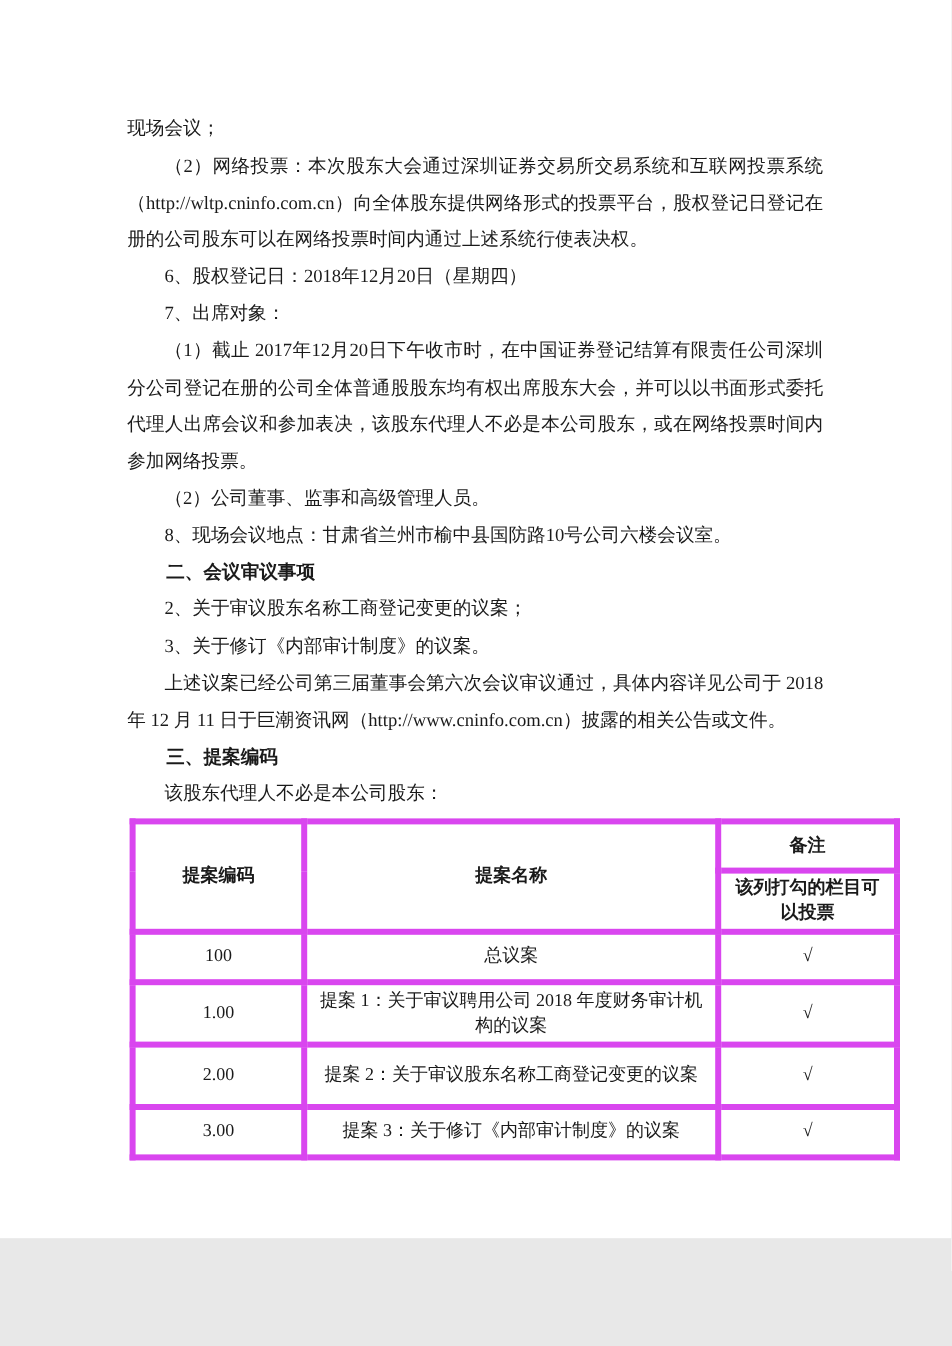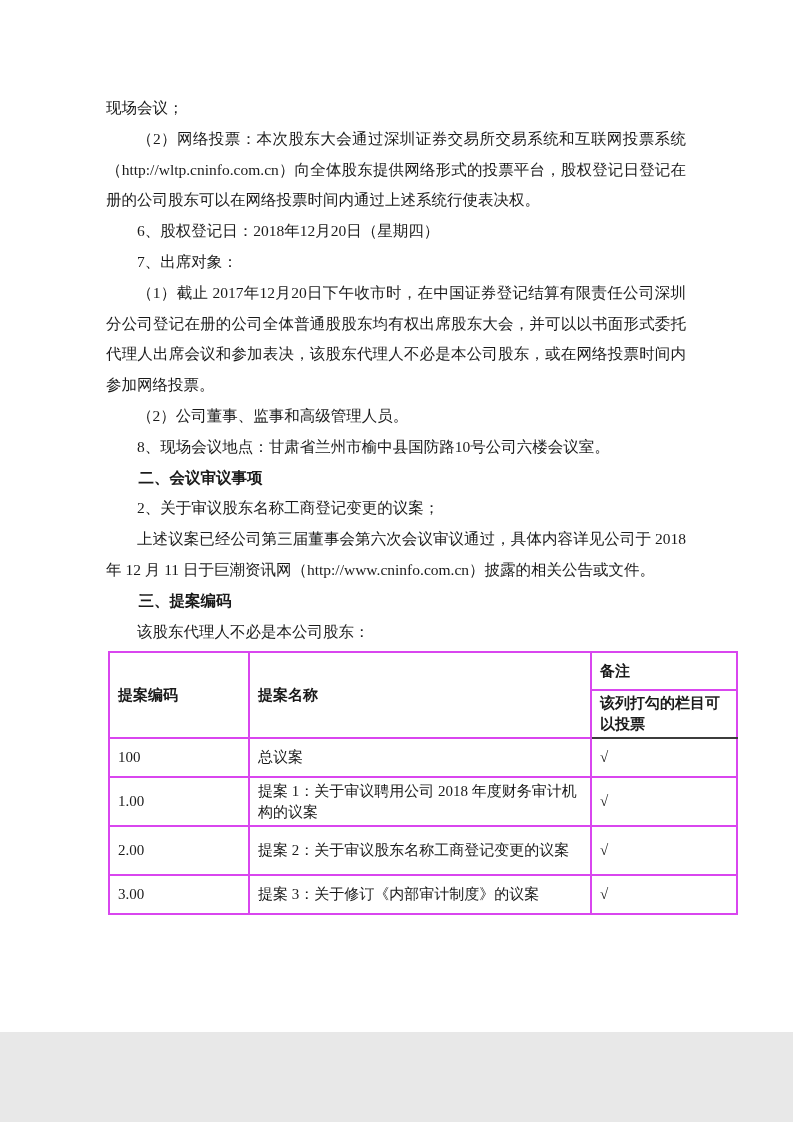--- a/index.html
+++ b/index.html
@@ -28,26 +28,26 @@
     font-family:"Liberation Sans","DejaVu Sans",sans-serif;
     font-size:15.5px;
   }
   table.proposal {
     width:578px;
     margin:4px 0 0 2px;
     border-collapse:collapse;
     table-layout:fixed;
   }
   table.proposal th, table.proposal td {
-    border:2px solid #d946ef;
+    border:5px solid #d946ef;
     font-size:15px;
     line-height:21px;
     padding:2px 8px;
     vertical-align:middle;
-    text-align:left;
+    text-align:center;
   }
   table.proposal { border:1.5px solid #3c3c3c; }
   th.hdr {
     font-weight:bold;
     font-family:"Liberation Serif","DejaVu Serif",serif;
     font-size:15.5px;
   }
   tr.hdr-bottom th { border-bottom:2px solid #3c3c3c;margin-left:20px; }
   th.remark-sub {
     font-weight:bold;
@@ -87,20 +87,21 @@
   <div class="content">
     <p class="p-plain">现场会议；</p>
     <p class="p-indent">（2）网络投票：本次股东大会通过深圳证券交易所交易系统和互联网投票系统（http://wltp.cninfo.com.cn）向全体股东提供网络形式的投票平台，股权登记日登记在册的公司股东可以在网络投票时间内通过上述系统行使表决权。</p>
     <p class="p-indent">6、股权登记日：2018年12月20日（星期四）</p>
     <p class="p-indent">7、出席对象：</p>
     <p class="p-indent">（1）截止 2017年12月20日下午收市时，在中国证券登记结算有限责任公司深圳分公司登记在册的公司全体普通股股东均有权出席股东大会，并可以以书面形式委托代理人出席会议和参加表决，该股东代理人不必是本公司股东，或在网络投票时间内参加网络投票。</p>
     <p class="p-indent">（2）公司董事、监事和高级管理人员。</p>
     <p class="p-indent">8、现场会议地点：甘肃省兰州市榆中县国防路10号公司六楼会议室。</p>
     <p class="p-heading">二、会议审议事项</p>
     <p class="p-indent">2、关于审议股东名称工商登记变更的议案；</p>
+    <p class="p-indent">3、关于修订《内部审计制度》的议案。</p>
     <p class="p-indent">上述议案已经公司第三届董事会第六次会议审议通过，具体内容详见公司于 2018 年 12 月 11 日于巨潮资讯网（http://www.cninfo.com.cn）披露的相关公告或文件。</p>
     <p class="p-heading">三、提案编码</p>
     <p class="p-indent">该股东代理人不必是本公司股东：</p>
 
     <table class="proposal">
       <tbody>
         <tr>
           <th class="hdr" rowspan="2" style="width:122px;border-radius:10px;">提案编码</th>
           <th class="hdr" rowspan="2" style="width:324px;">提案名称</th>
           <th class="hdr" style="width:128px; height:32px;">备注</th>

